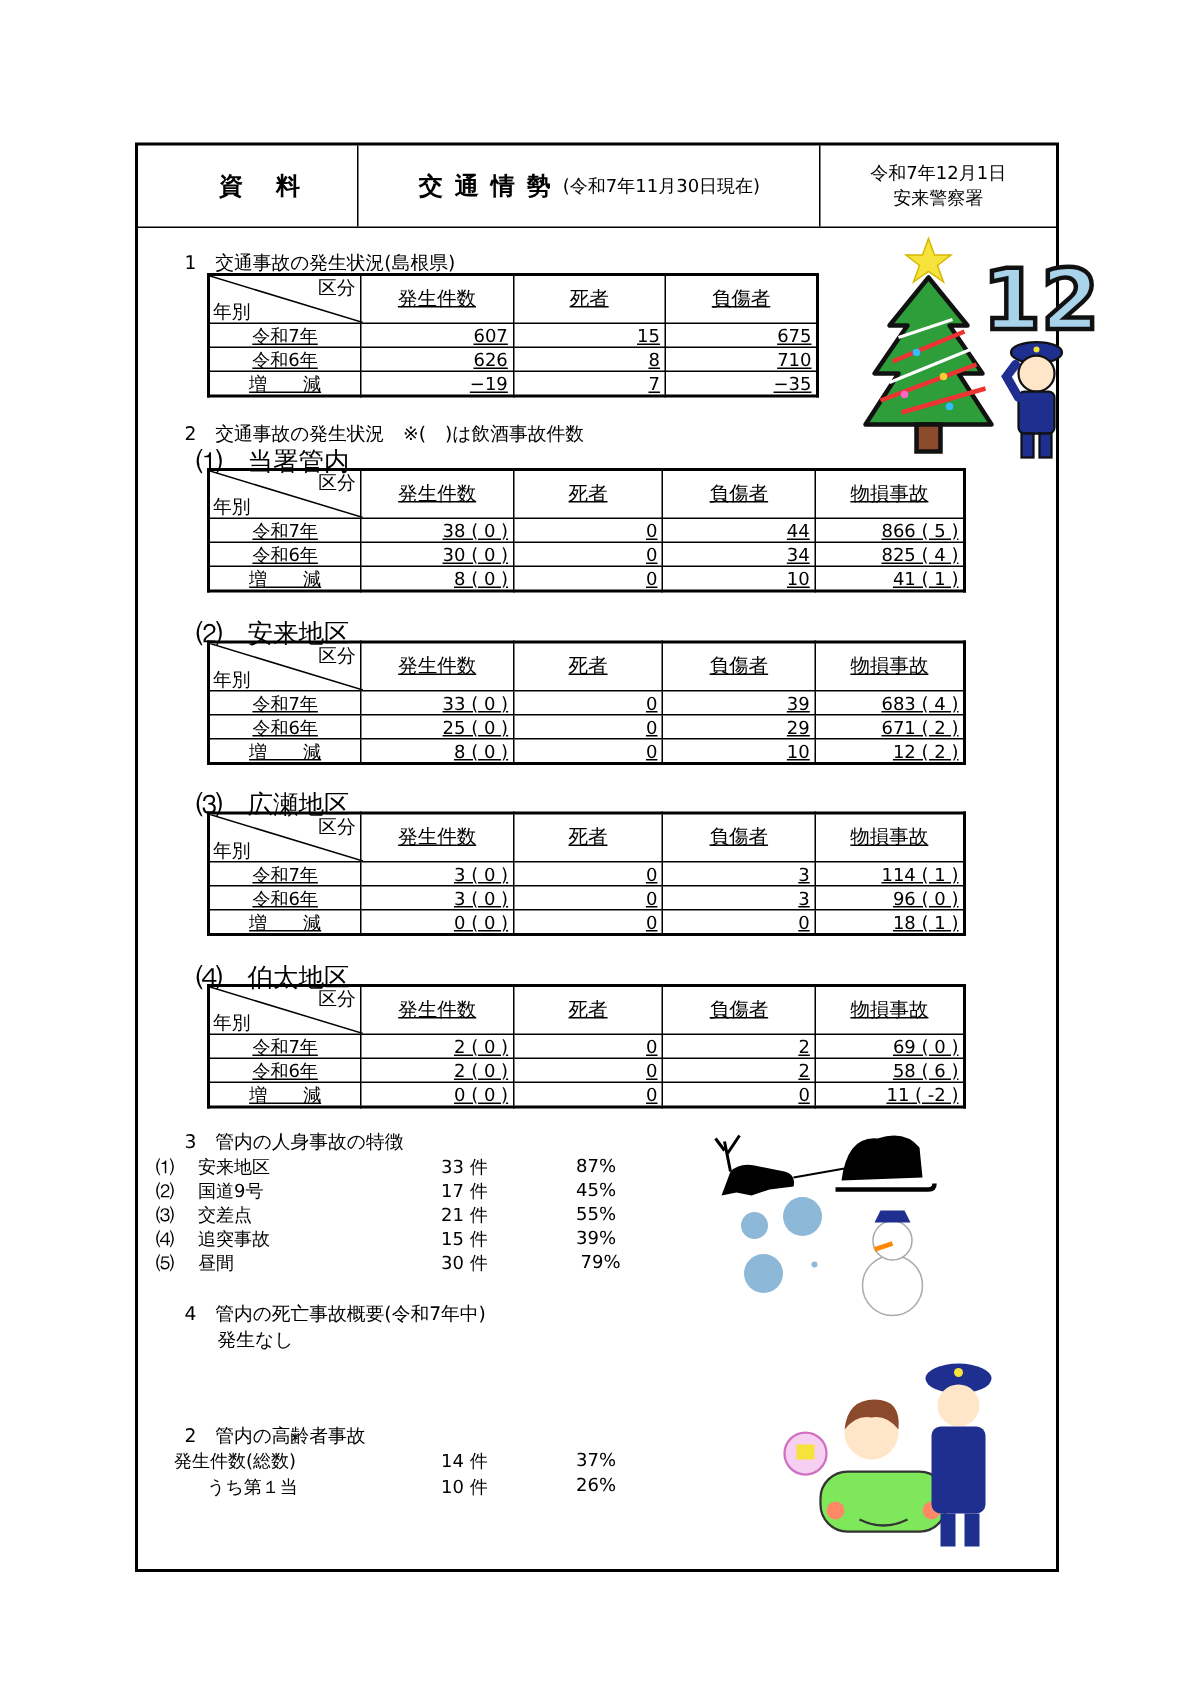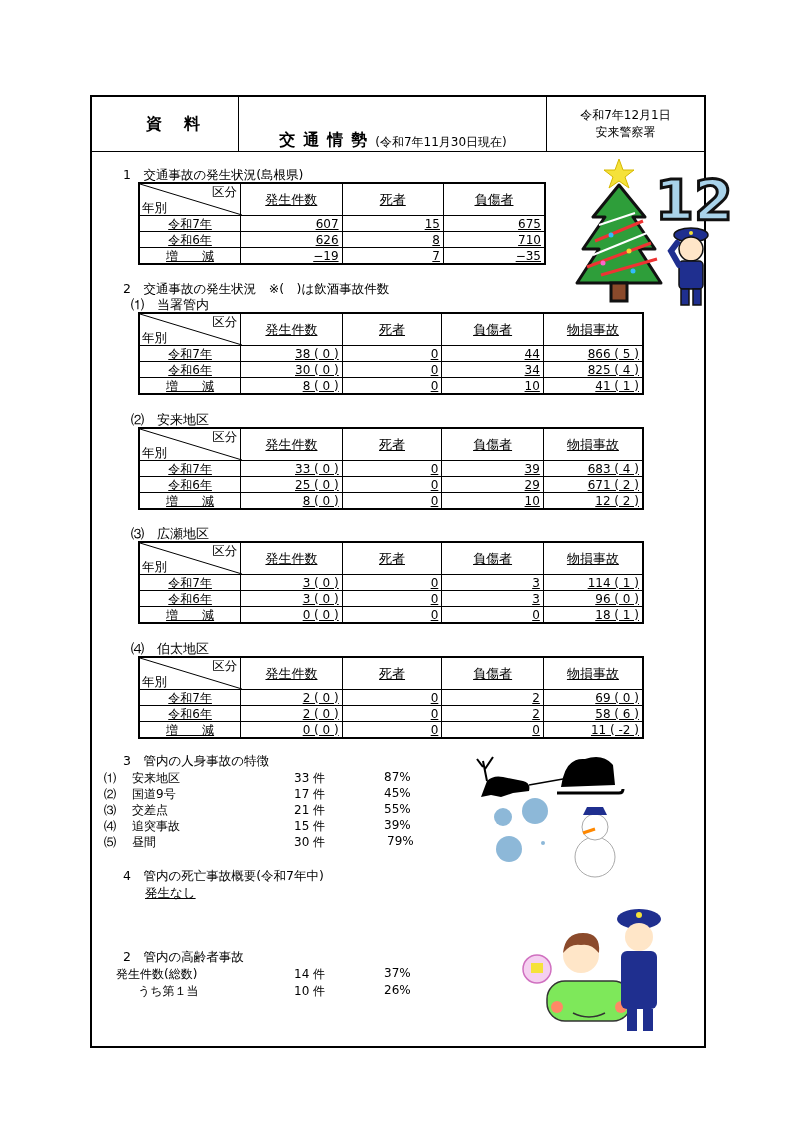--- a/index.html
+++ b/index.html
@@ -4,28 +4,28 @@
 <style>
   html, body { margin: 0; padding: 0; background: #ffffff; }
   body { width: 795px; height: 1123px; position: relative; overflow: hidden;
          font-family: "DejaVu Sans", "Liberation Sans", sans-serif; color: #000; }
   .frame { position: absolute; left: 90px; top: 95px; width: 612px; height: 949px;
            border: 2px solid #000; box-sizing: content-box; }
   .hdr { position: absolute; left: 0; top: 0; width: 612px; height: 54px; border-bottom: 1.5px solid #000; }
   .hdr .c1 { position: absolute; left: 0; top: 0; width: 147px; height: 54px; border-right: 1.5px solid #000;
              display: flex; align-items: center; justify-content: center; font-weight: bold; font-size: 16px; letter-spacing: 22px; padding-left: 38px; box-sizing: border-box; }
   .hdr .c2 { position: absolute; left: 148px; top: 0; width: 306px; height: 54px; border-right: 1.5px solid #000;
-             display: flex; align-items: flex-end; justify-content: center; }
+             display: flex; align-items: center; justify-content: center; }
   .hdr .c2 .big { font-weight: bold; font-size: 16px; letter-spacing: 8px; }
   .hdr .c2 .small { font-size: 12px; }
   .hdr .c3 { position: absolute; left: 455px; top: 0; width: 157px; height: 54px;
              display: flex; flex-direction: column; align-items: center; justify-content: center; font-size: 12px; line-height: 17px; }
   .abs { position: absolute; margin-left: 29px; }
   .sec-title { font-size: 12.5px; white-space: nowrap; }
-  .sub-title { font-size: 13px; white-space: nowrap; }
+  .sub-title { font-size: 17px; white-space: nowrap; }
   table.t { position: absolute; border-collapse: collapse; font-size: 12px; }
   table.t td { border: 1px solid #000; padding: 0 3px; height: 15px; line-height: 14px; }
   table.t tr.head td { height: 31px; text-align: center; font-size: 13px; }
   table.t { border: 2px solid #000; text-decoration: underline; }
   table.t td.num { text-align: right; }
   table.t td.lbl { text-align: center; }
   td.diag { position: relative; padding: 0 !important; }
   td.diag svg { position: absolute; left: 0; top: 0; }
   td.diag .kb { position: absolute; right: 3px; top: 1px; font-size: 12.5px; }
   td.diag .nb { position: absolute; left: 2px; bottom: 0px; font-size: 12.5px; }
@@ -311,21 +311,21 @@
     <span style="left:280px">39%</span>
   </div>
   <div class="list-row" style="left:12px; top:737px; width:320px; height:16px;">
     <span style="left:0">⑸</span>
     <span style="left:28px">昼間</span>
     <span style="left:190px">30 件</span>
     <span style="left:283px">79%</span>
   </div>
 
   <div class="abs sec-title" style="left:2px; top:771px;">4　管内の死亡事故概要(令和7年中)</div>
-  <div class="abs sec-title" style="left:24px; top:788px;text-decoration:underline;">発生なし</div>
+  <div class="abs sec-title" style="left:24px; top:788px;">発生なし</div>
 
   <div class="abs sec-title" style="left:2px; top:852px;">2　管内の高齢者事故</div>
   <div class="list-row" style="left:24px; top:869px; width:310px; height:16px;">
     <span style="left:0">発生件数(総数)</span>
     <span style="left:178px">14 件</span>
     <span style="left:268px">37%</span>
   </div>
   <div class="list-row" style="left:24px; top:886px; width:310px; height:16px;">
     <span style="left:22px">うち第１当</span>
     <span style="left:178px">10 件</span>

